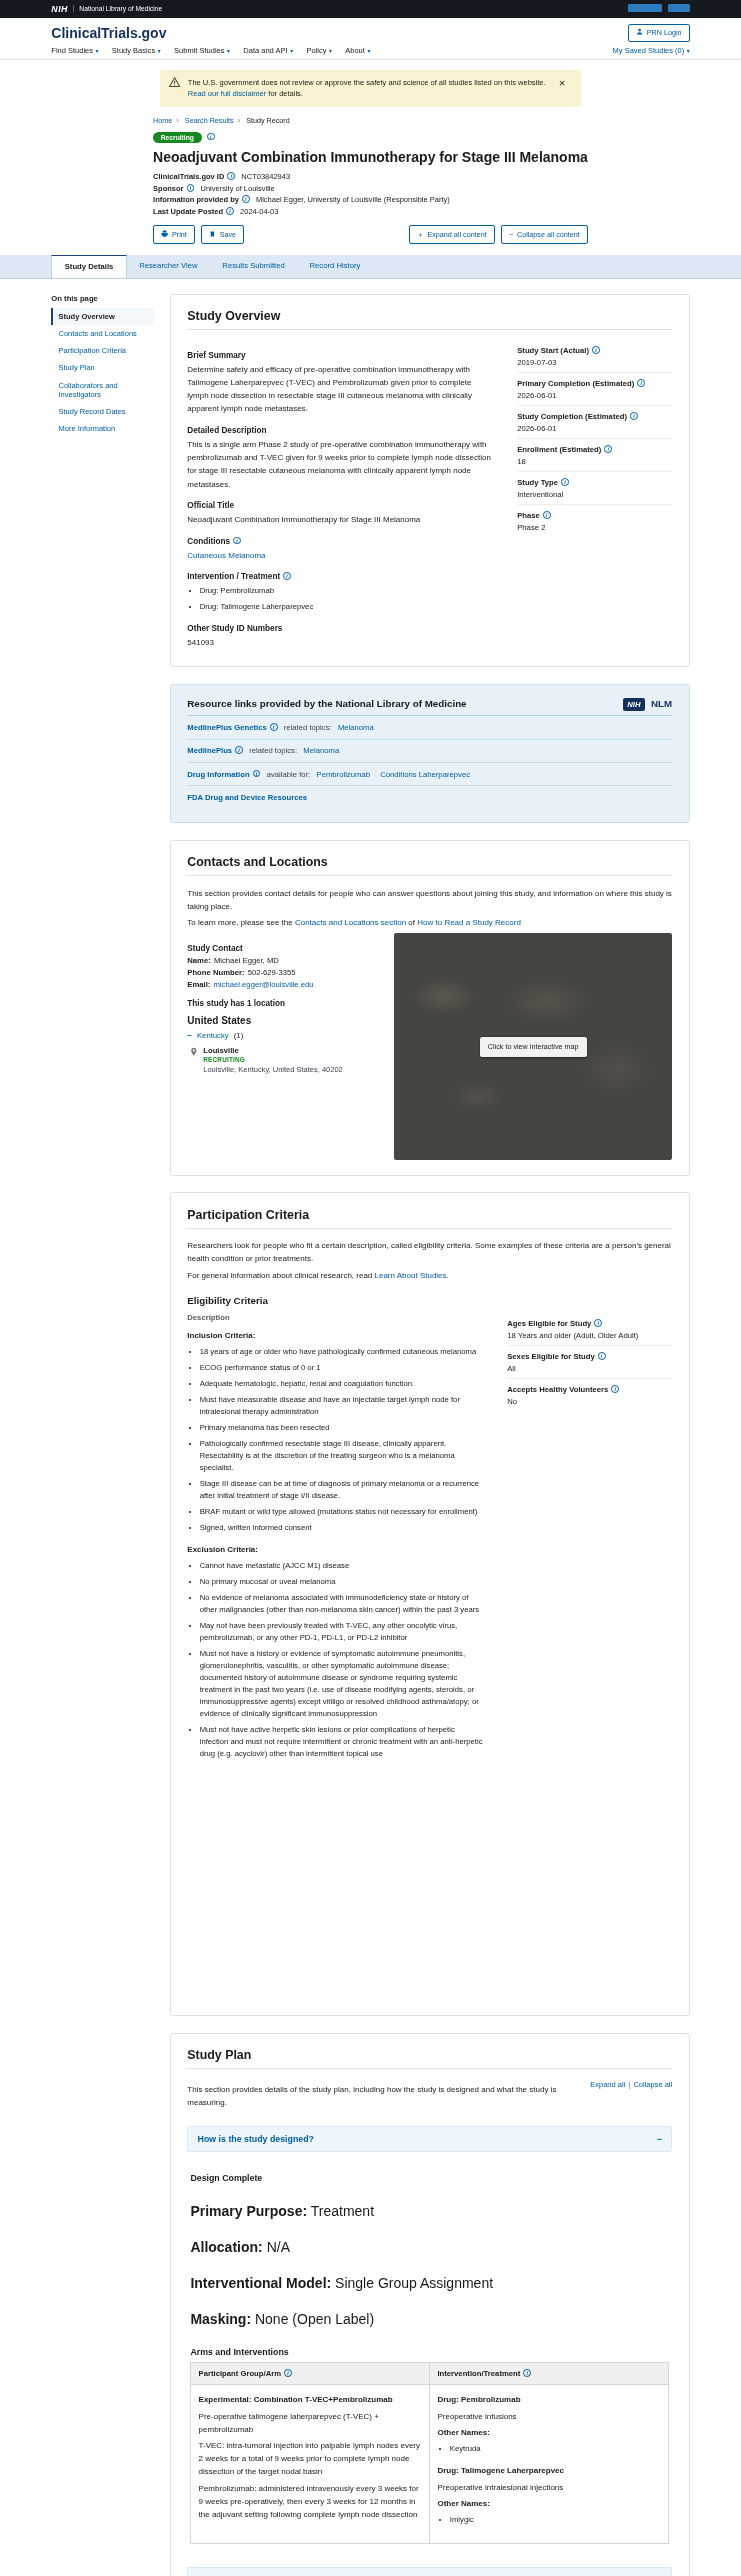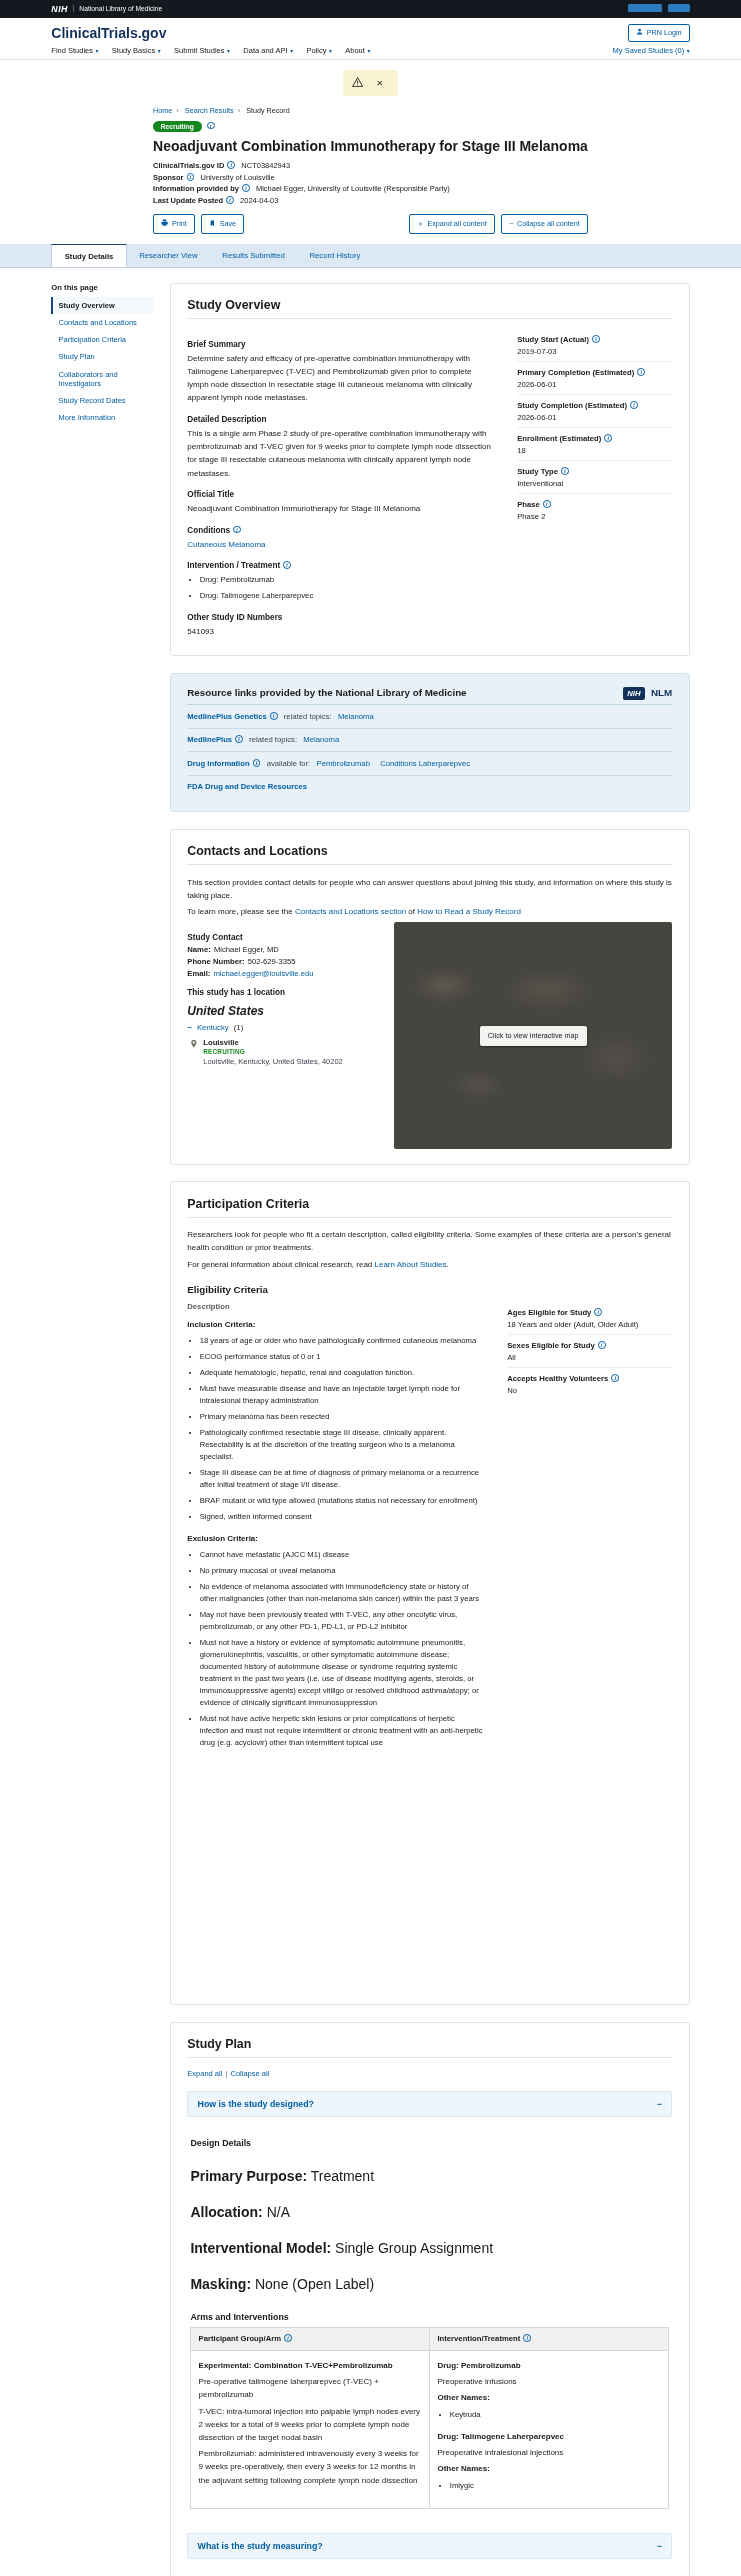--- a/index.html
+++ b/index.html
@@ -91,21 +91,21 @@
   .resource-row:last-child { border-bottom: none; }
   .strong { font-weight: bold; }
   .mid { margin: 0 4.1px; color: #3d4551; }
   .chip-link { margin-right: 8.2px; }
 
   
   .contacts { min-height: 319px; }
   .contacts-grid { display: grid; grid-template-columns: 1fr 278px; gap: 18.5px; margin-top: 4.1px; }
   .kv { font-size: 7.7px; margin: 3.1px 0; }
   .kv .k { font-weight: bold; margin-right: 3.1px; }
-  .country { font-weight: bold; margin: 7.2px 0 4.1px; font-size: 12px; font-style: italic; }
+  .country { font-weight: bold; margin: 7.2px 0 4.1px; font-size: 10px; }
   .state-row { display: flex; align-items: center; gap: 5.2px; margin: 3.1px 0 6.2px; font-size: 7.7px; }
   .minus-toggle { color: #005ea2; font-weight: bold; }
   .loc { display: flex; gap: 5.2px; margin: 4.1px 0 0 3.1px; }
   .loc svg { fill: #75766a; flex: none; margin-top: 1px; }
   .loc-name { font-weight: bold; font-size: 7.7px; }
   .loc-status { color: #168821; font-size: 6.4px; font-weight: bold; letter-spacing: 0.2px; margin: 1.5px 0; }
   .loc-addr { font-size: 7.5px; color: #3d4551; }
   .map { background-color: #47453f; border-radius: 2.1px; min-height: 227px; display: flex; align-items: center; justify-content: center; background-image: radial-gradient(46px 26px at 18% 28%, #5a584f 0%, rgba(90,88,79,0) 70%), radial-gradient(62px 31px at 55% 30%, #55534b 0%, rgba(85,83,75,0) 70%), radial-gradient(52px 36px at 80% 60%, #514f48 0%, rgba(81,79,72,0) 70%), radial-gradient(36px 20.6px at 30% 72%, #53514a 0%, rgba(83,81,74,0) 70%); cursor: pointer; }
   .map-btn { background: rgba(255,255,255,.93); padding: 5.2px 8.2px; border-radius: 2.1px; font-size: 7.2px; box-shadow: 0 0.5px 2.1px rgba(0,0,0,.5); }
 
@@ -194,20 +194,25 @@
     </div>
   </header>
 
   <div class="container">
     <div class="alert">
       <span><svg width="11.3" height="10.3" viewBox="0 0 20 18">
             <path d="M10 1 19 17H1z" fill="none" stroke="#1b1b1b" stroke-width="1.6"></path>
             <rect x="9.2" y="6.5" width="1.6" height="5" fill="#1b1b1b"></rect>
             <circle cx="10" cy="14" r="1" fill="#1b1b1b"></circle>
           </svg></span>
+      <div class="alert-text">
+        <span>The U.S. government does not review or approve the safety and science of all studies listed on this website.</span><br>
+        <a class="link">Read our full disclaimer</a>
+        <span>for details.</span>
+      </div>
       <button class="alert-close">✕</button>
     </div>
   </div>
 
   <div class="container">
     <nav class="breadcrumb">
       <a>Home</a><span class="sep">›</span>
       <a>Search Results</a><span class="sep">›</span>
       <span class="current">Study Record</span>
     </nav>
@@ -468,31 +473,32 @@
                 <div class="fact-value">No</div>
               </div>
             </div>
           </div>
         </section>
 
         <section class="card plan">
           <h2>Study Plan</h2>
           <hr>
           <div class="plan-top">
+            <p>This section provides details of the study plan, including how the study is designed and what the study is measuring.</p>
             <div class="ec-links">
               <a>Expand all</a><span class="sep">|</span><a>Collapse all</a>
             </div>
           </div>
 
           <div class="band">
             <span>How is the study designed?</span>
               <span>−</span>
           </div>
           <div class="band-body">
-            <h4>Design Details</h4>
+            <h4>Design Complete</h4>
             <ul class="design-list">
               <li><strong>Primary Purpose:</strong> <span>Treatment</span></li>
               <li><strong>Allocation:</strong> <span>N/A</span></li>
               <li><strong>Interventional Model:</strong> <span>Single Group Assignment</span></li>
               <li><strong>Masking:</strong> <span>None (Open Label)</span></li>
             </ul>
             <h4>Arms and Interventions</h4>
             <table class="tbl">
               <thead>
                 <tr>

